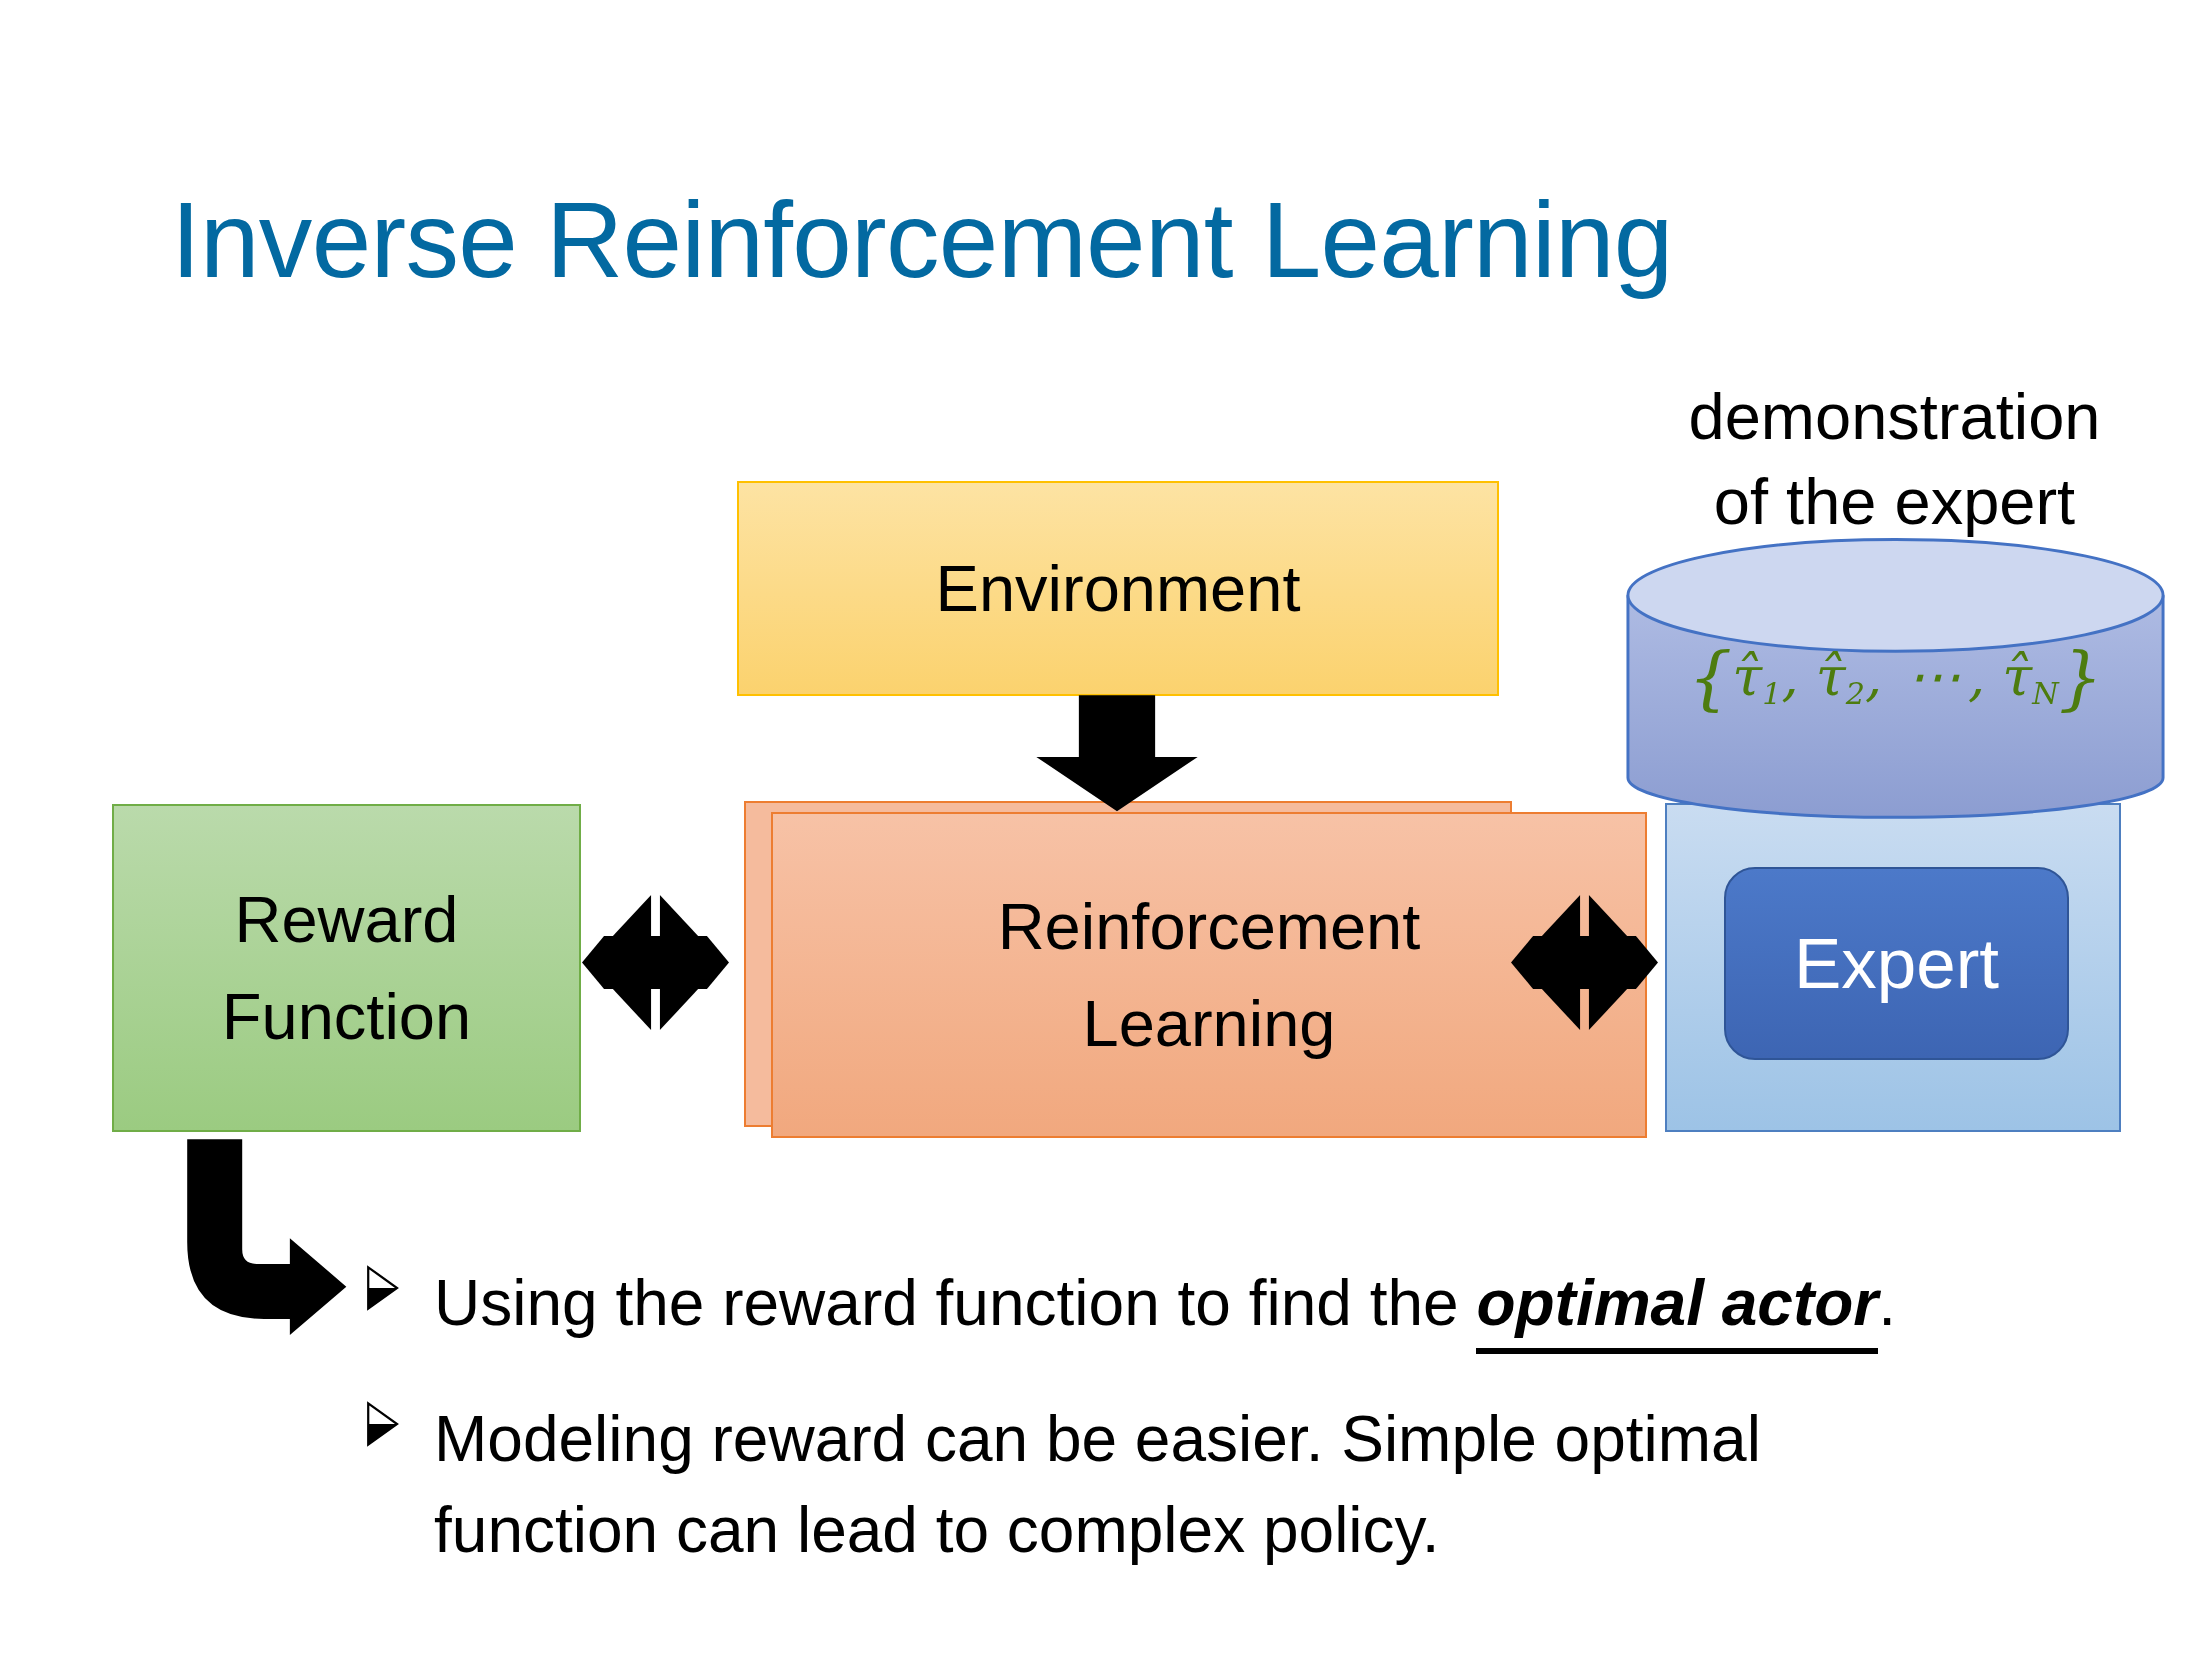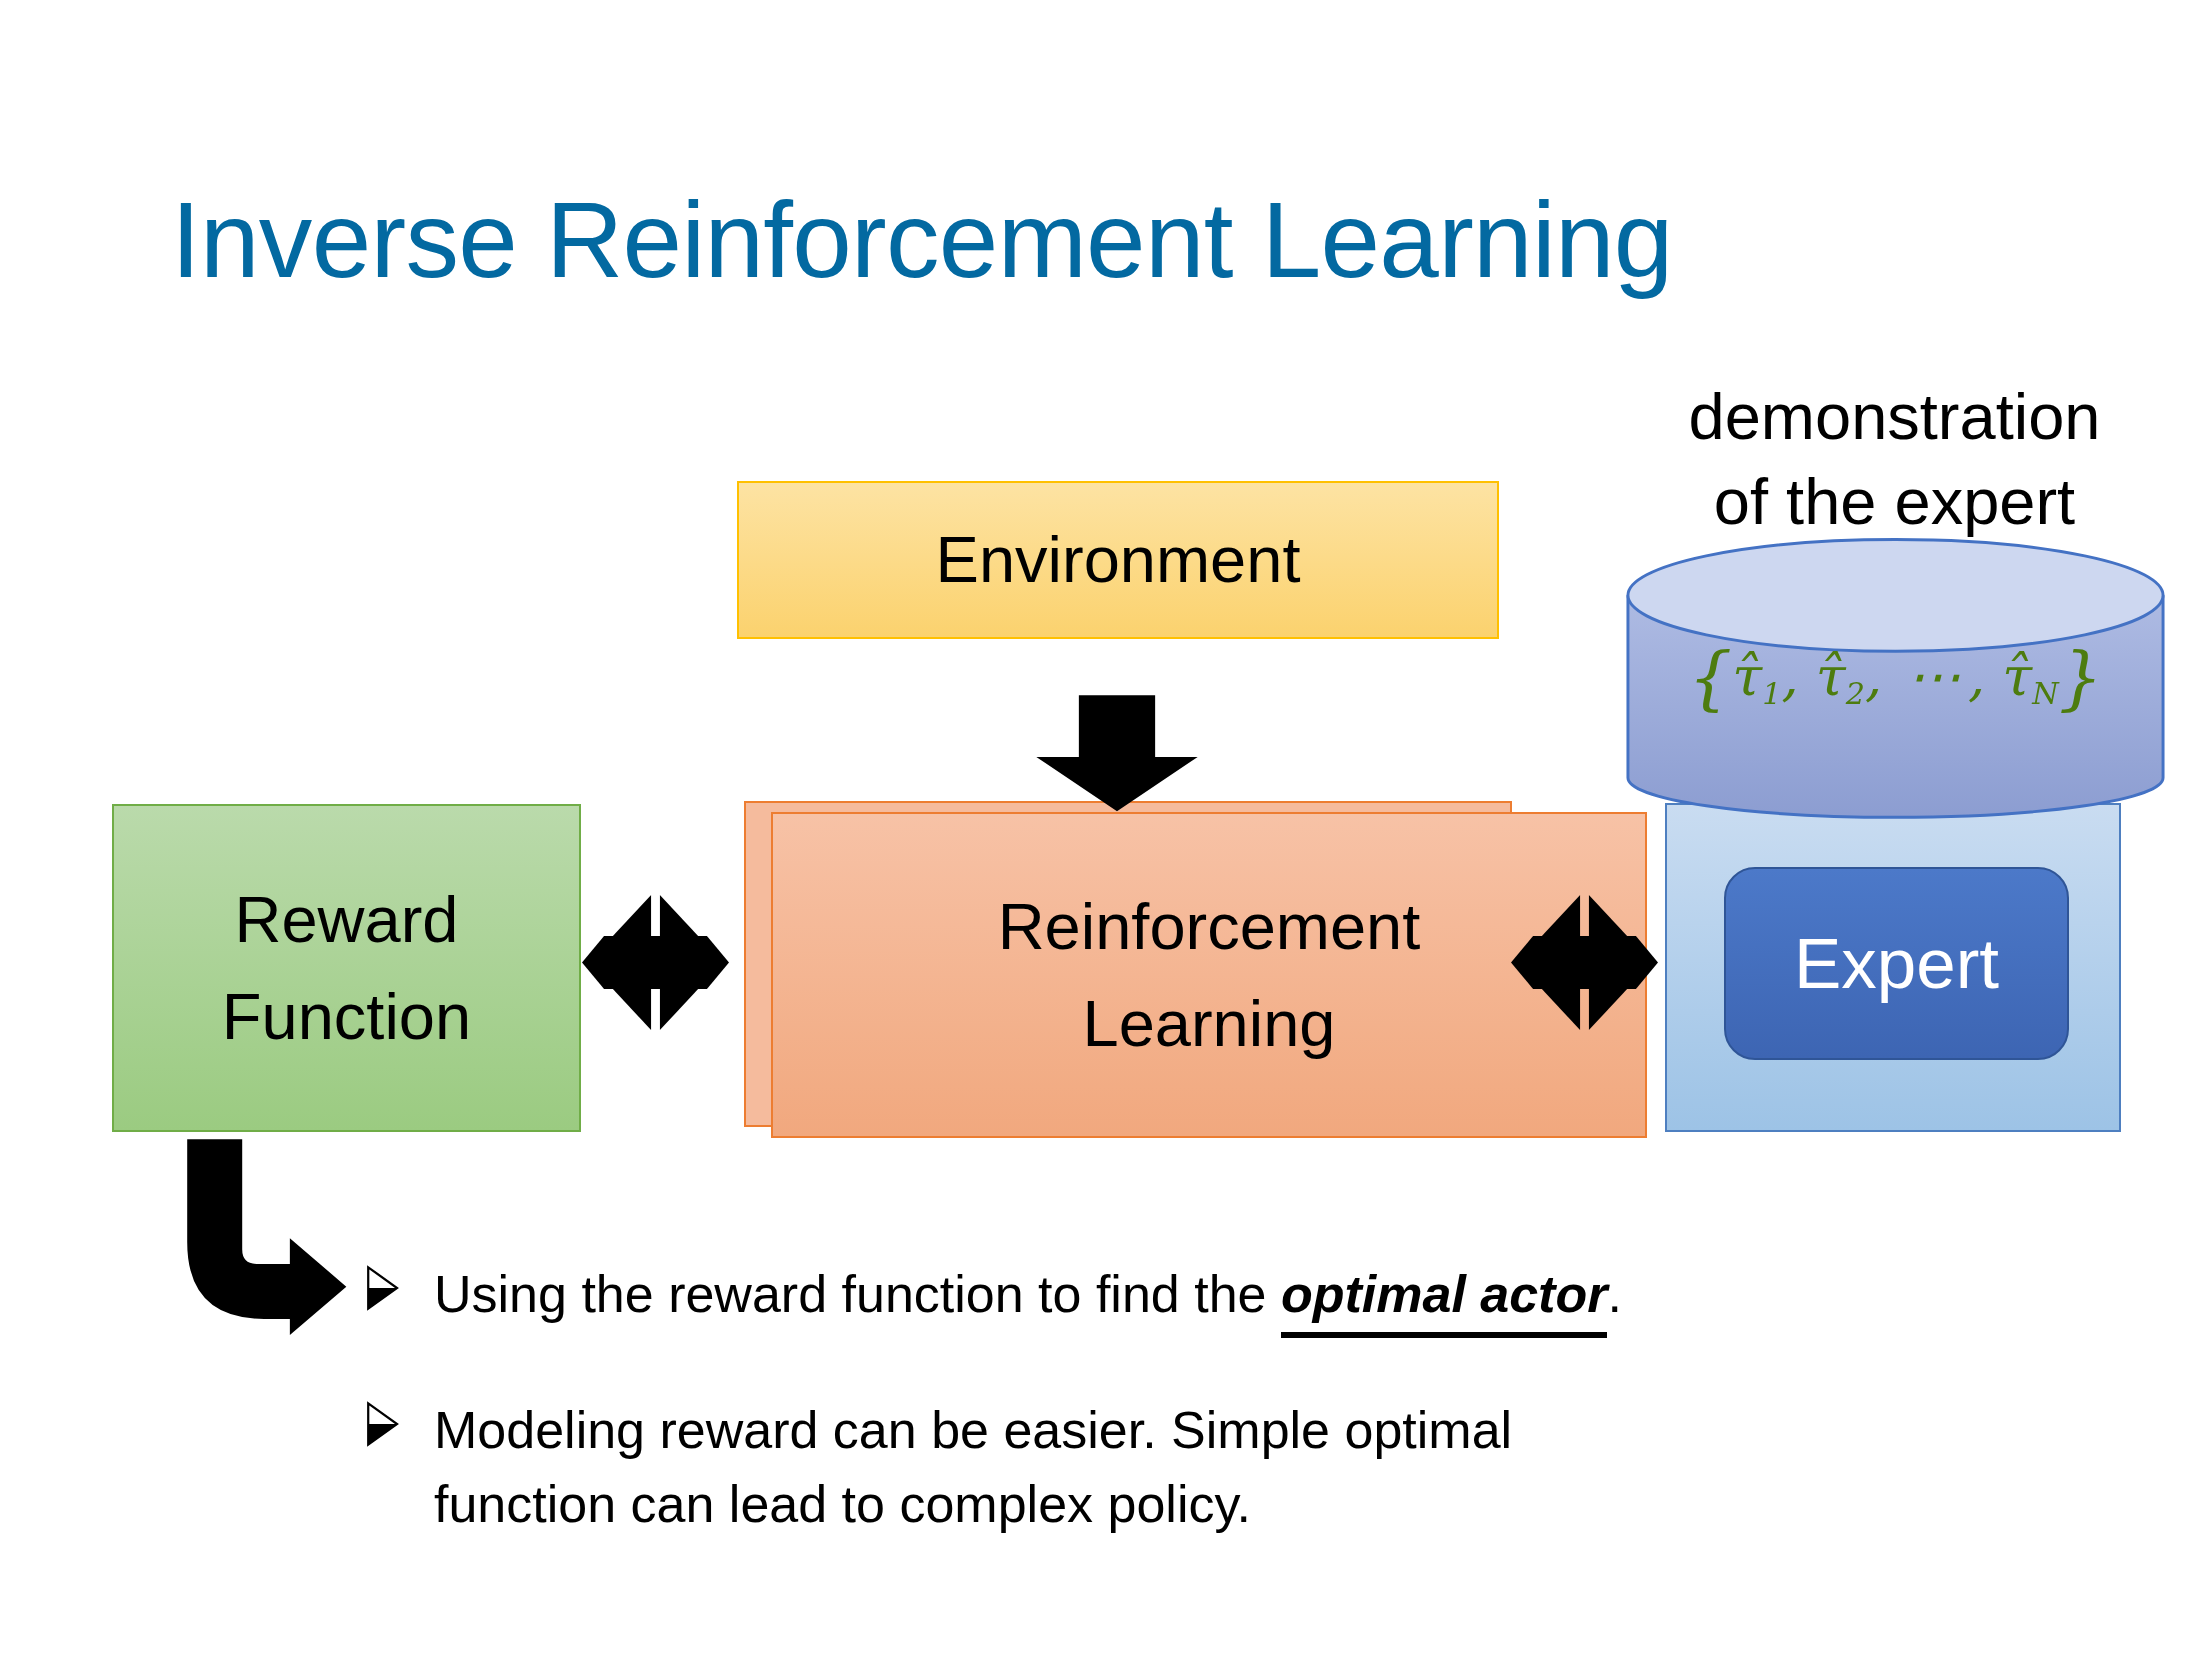--- a/index.html
+++ b/index.html
@@ -23,21 +23,21 @@
     left:1621px;top:375px;width:547px;
     font-size:65px;line-height:1.3;text-align:center;color:#000;
   }
 
   .box{
     box-sizing:border-box;
     display:flex;align-items:center;justify-content:center;
     text-align:center;font-size:65px;line-height:1.5;color:#000;
   }
   .env-box{
-    left:737px;top:481px;width:762px;height:158px;
+    left:737px;top:481px;width:762px;height:215px;
     border:2.2px solid var(--gold,#FFC000);
     background:linear-gradient(180deg,var(--env-top,#FDE3A3),var(--env-bot,#FBD26E));
     z-index:1;
   }
   .rl-ghost{
     left:744px;top:801px;width:768px;height:326px;
     box-sizing:border-box;
     border:2.2px solid var(--orange,#ED7D31);
     background:var(--rl-ghost,#F5BB9D);
     z-index:1;
@@ -80,21 +80,21 @@
   .formula .sub{font-size:0.56em;vertical-align:-0.3em;}
   .formula .dots{margin:0 7.4px;}
 
   .down-arrow-svg{left:1029px;top:695px;z-index:3;}
   .dbl-arrow-1{left:582px;top:889px;z-index:3;}
   .dbl-arrow-2{left:1511px;top:889px;z-index:3;}
   .bent-arrow-svg{left:185px;top:1139px;z-index:1;}
 
   .bullet-row{
     left:366px;display:flex;align-items:flex-start;
-    font-size:52px;line-height:1.42;color:#000;z-index:2;
+    font-size:64px;line-height:1.42;color:#000;z-index:2;
   }
   .bullet-row .glyph{flex:0 0 auto;margin-top:7.4px;}
   .bullet-row .btext{margin-left:34px;white-space:nowrap;}
   .b1{top:1258px;}
   .b2{top:1394px;}
   .em-underline{
     font-weight:bold;font-style:italic;
     border-bottom:6.6px solid #000;padding-bottom:8.8px;
   }
 </style>

